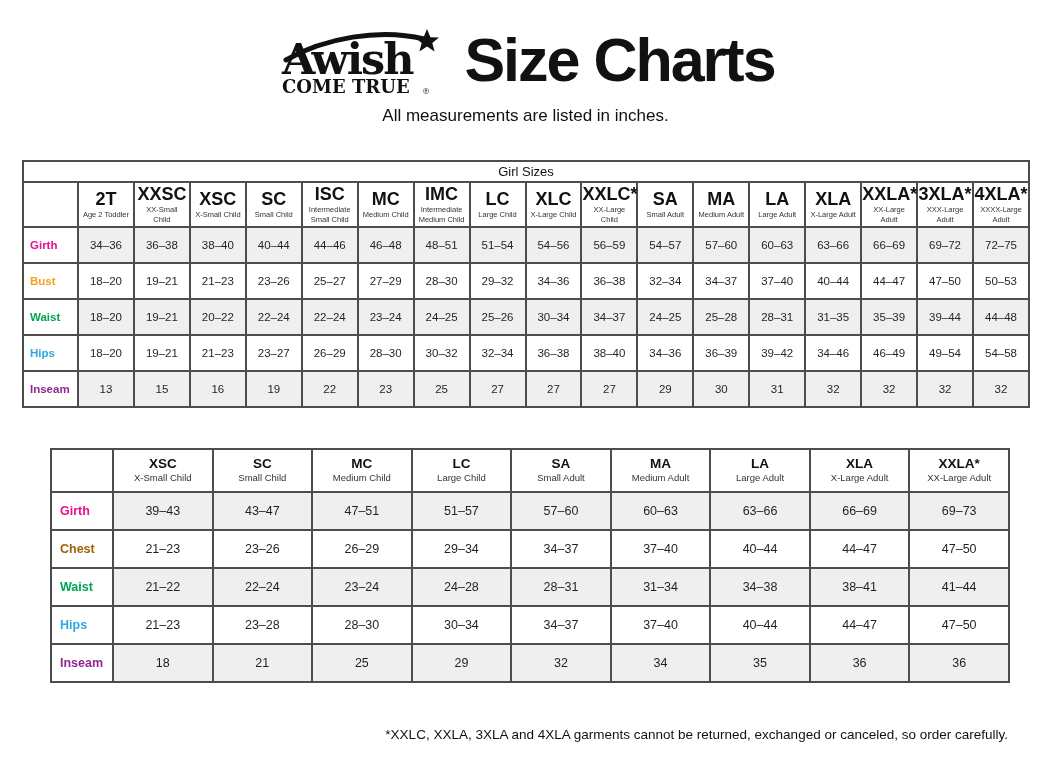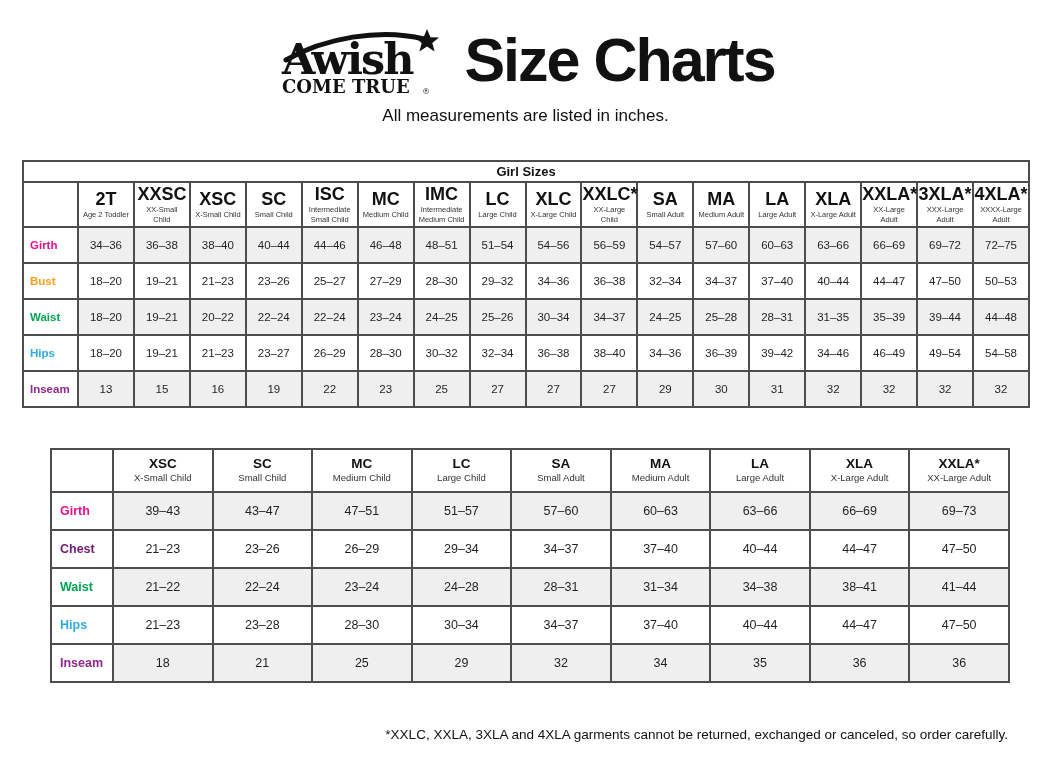--- a/index.html
+++ b/index.html
@@ -14,21 +14,21 @@
   .page-title { font-size:61px; font-weight:bold; letter-spacing:-2px; color:#111; line-height:1; padding-bottom:6px; }
   .subtitle { margin-top:6px; font-size:17px; color:#111; }
 
   
   .girl-wrap { position:absolute; left:22px;  top:160px; width:1008px; }
   .guy-wrap  { position:absolute; left:50px;  top:448px; width:960px; }
   table.size-table { width:100%; border-collapse:collapse; table-layout:fixed;
     border:2px solid #2b2b2b; }
   table.size-table td { border:2px solid #4d4d4d; text-align:center; vertical-align:middle;
     background:#ffffff; }
-  td.band { background:#c9c9c9; font-weight:bold; color:#111; }
+  td.band { background:#c9c9c9; font-weight:normal; color:#111; }
   .girl-wrap td.band { height:21px; font-size:13px; }
   .guy-wrap  td.band { height:22px; font-size:13.5px; }
 
   .girl-wrap .head-row td { height:45px; }
   .guy-wrap  .head-row td { height:43px; }
   .size-head .code { font-weight:bold; color:#111; }
   .girl-wrap .size-head .code { font-size:18px; line-height:1.15; }
   .guy-wrap  .size-head .code { font-size:13.5px; line-height:1.2; }
   .size-head .desc { color:#333; }
   .girl-wrap .size-head .desc { font-size:7.5px; line-height:1.3; padding:0 2px; }
@@ -325,21 +325,21 @@
             <td class="val">43–47</td>
             <td class="val">47–51</td>
             <td class="val">51–57</td>
             <td class="val">57–60</td>
             <td class="val">60–63</td>
             <td class="val">63–66</td>
             <td class="val">66–69</td>
             <td class="val">69–73</td>
           </tr>
           <tr class="data">
-            <td class="rlabel" style="color: #701a75;">Chest</td>
+            <td class="rlabel" style="color: #a16207;">Chest</td>
             <td class="val">21–23</td>
             <td class="val">23–26</td>
             <td class="val">26–29</td>
             <td class="val">29–34</td>
             <td class="val">34–37</td>
             <td class="val">37–40</td>
             <td class="val">40–44</td>
             <td class="val">44–47</td>
             <td class="val">47–50</td>
           </tr>

